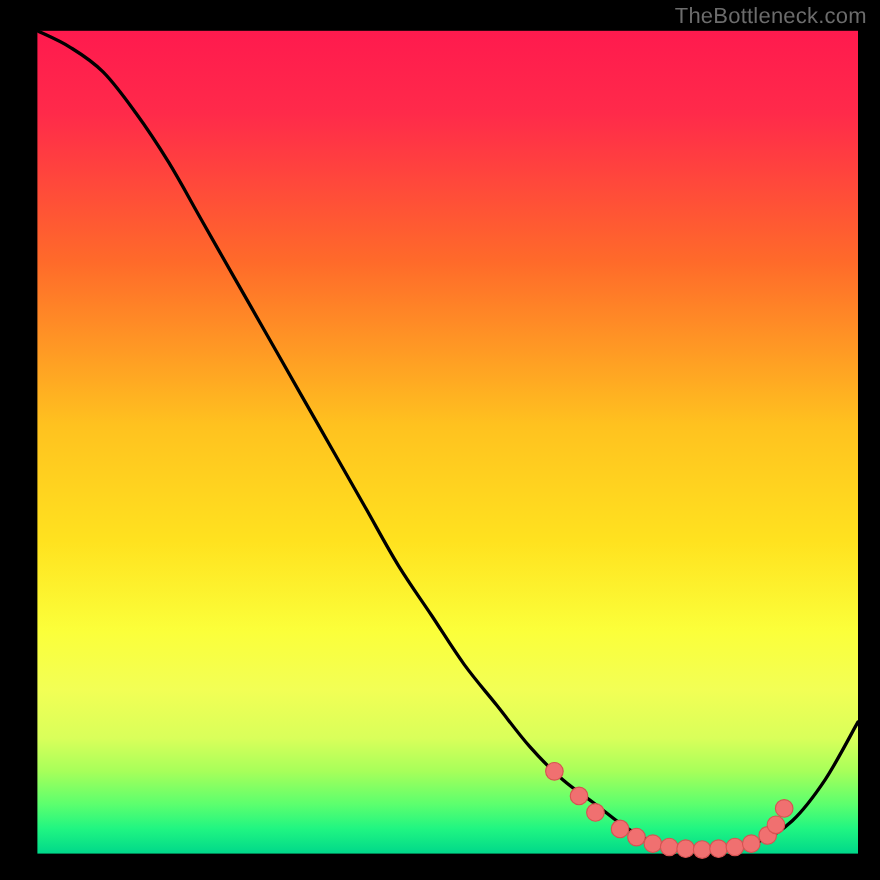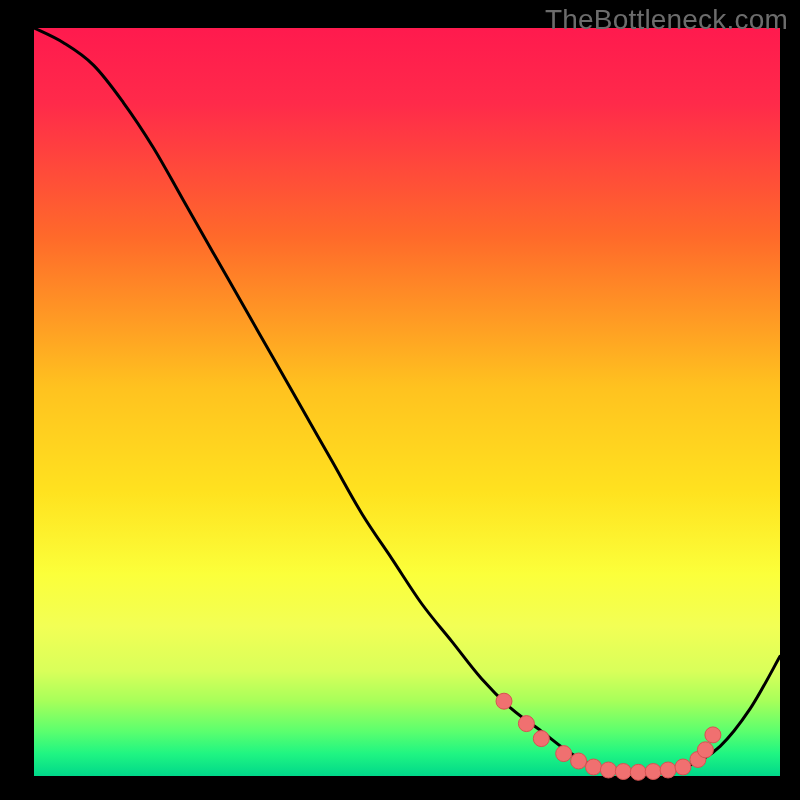--- a/index.html
+++ b/index.html
@@ -15,21 +15,21 @@
     position: relative;
     width: 800px;
     height: 800px;
     background: #000000;
   }
   .watermark {
     position: absolute;
     top: 4px;
     right: 12px;
     color: #6c6c6c;
-    font-size: 28px;
+    font-size: 20px;
     font-weight: 400;
     letter-spacing: 0.2px;
     z-index: 10;
   }
   svg.chart {
     position: absolute;
     left: 0;
     top: 0;
   }
 </style>

